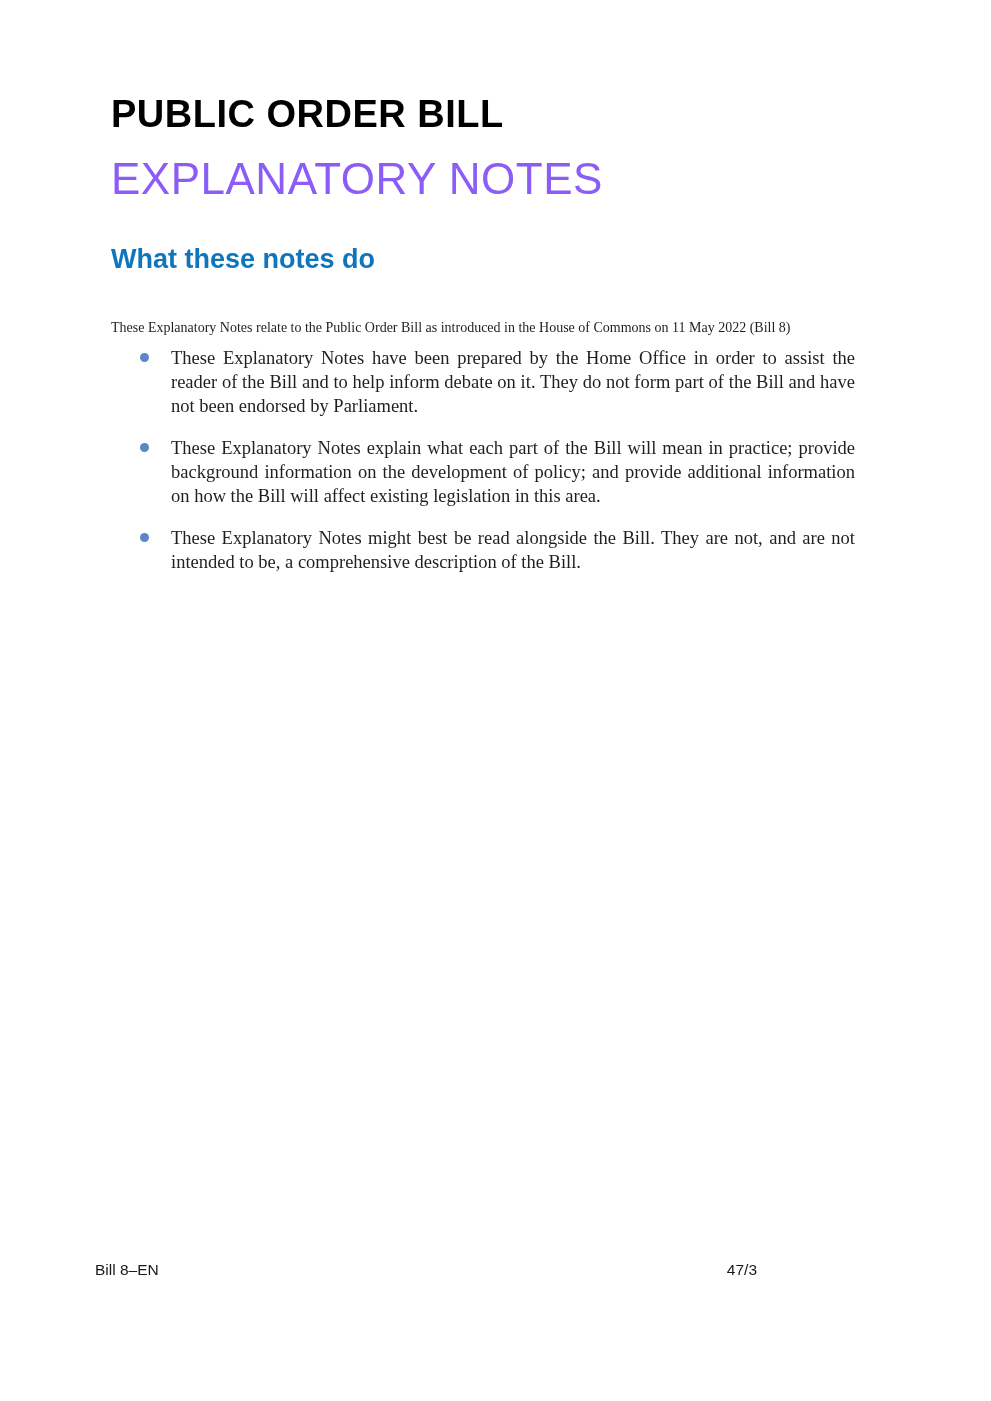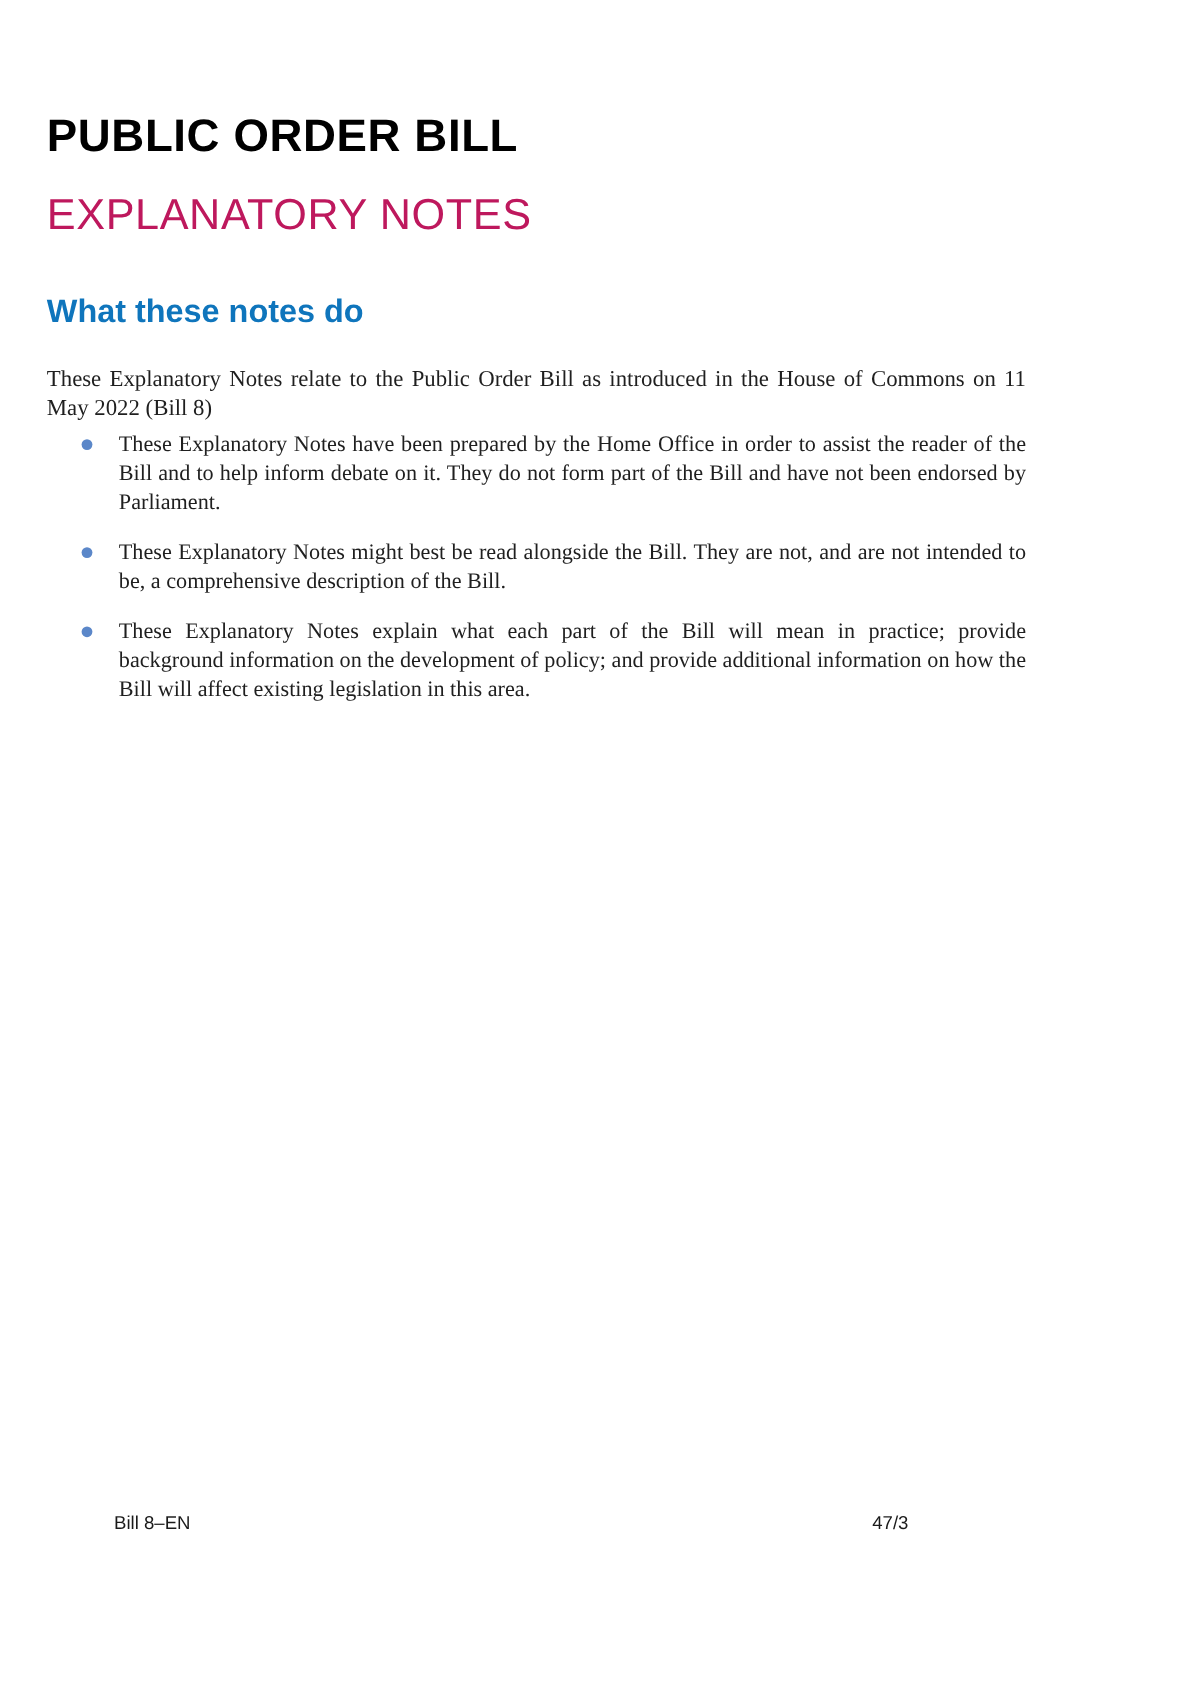--- a/index.html
+++ b/index.html
@@ -7,51 +7,51 @@
   .page {
     position: relative;
     width: 991px;
     height: 1401px;
     background: #ffffff;
     overflow: hidden;
     font-family: "Liberation Serif", serif;
     color: var(--body-text, #1f1f1f);
   }
   .content {
-    padding: 0 136px 0 39px; 
+    padding: 0 136px 0 111px; 
   }
   .doc-title {
     padding-top: 92px;
     font-family: "Liberation Sans", sans-serif;
     font-weight: bold;
     font-size: 38px;
     line-height: 44px;
     letter-spacing: 0.5px;
     color: #000000;
   }
   .doc-subtitle {
     margin-top: 22px;
     font-family: "Liberation Sans", sans-serif;
     font-weight: normal;
-    font-size: 36px;
+    font-size: 44px;
     line-height: 42px;
     letter-spacing: 0.5px;
-    color: #be185d;
+    color: #8b5cf6;
   }
   .section-heading {
     margin-top: 44px;
     font-family: "Liberation Sans", sans-serif;
     font-weight: bold;
     font-size: 27px;
     line-height: 31px;
     color: var(--heading-blue, #0f75bc);
   }
   .intro {
-    margin-top: 30px;
-    font-size: 19px;
+    margin-top: 41px;
+    font-size: 14px;
     line-height: 24px;
     text-align: justify;
   }
   ul.bullets {
     list-style: none;
     margin-top: 6px;
   }
   ul.bullets li {
     position: relative;
     padding-left: 60px;
@@ -98,25 +98,25 @@
 
     <p class="intro">These Explanatory Notes relate to the Public Order Bill as introduced in the House of Commons on 11 May 2022 (Bill 8)</p>
 
     <ul class="bullets">
       <li>
         <span class="dot"></span>
         <span>These Explanatory Notes have been prepared by the Home Office in order to assist the reader of the Bill and to help inform debate on it. They do not form part of the Bill and have not been endorsed by Parliament.</span>
       </li>
       <li>
         <span class="dot"></span>
-        <span>These Explanatory Notes might best be read alongside the Bill. They are not, and are not intended to be, a comprehensive description of the Bill.</span>
+        <span>These Explanatory Notes explain what each part of the Bill will mean in practice; provide background information on the development of policy; and provide additional information on how the Bill will affect existing legislation in this area.</span>
       </li>
       <li>
         <span class="dot"></span>
-        <span>These Explanatory Notes explain what each part of the Bill will mean in practice; provide background information on the development of policy; and provide additional information on how the Bill will affect existing legislation in this area.</span>
+        <span>These Explanatory Notes might best be read alongside the Bill. They are not, and are not intended to be, a comprehensive description of the Bill.</span>
       </li>
     </ul>
 
   </div>
 
   <div class="footer">
     <span>Bill 8–EN</span>
     <span>47/3</span>
   </div>
 </div>

